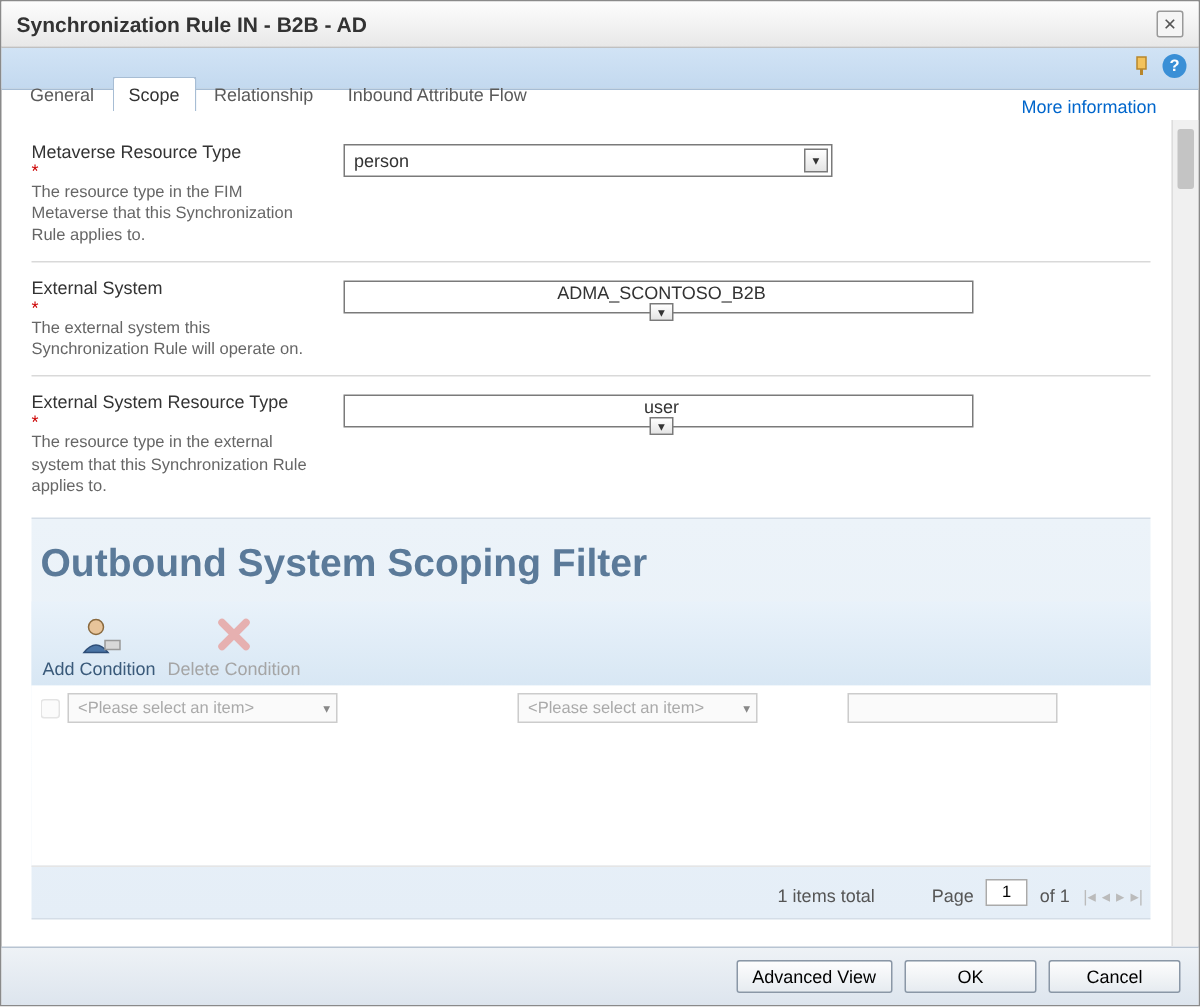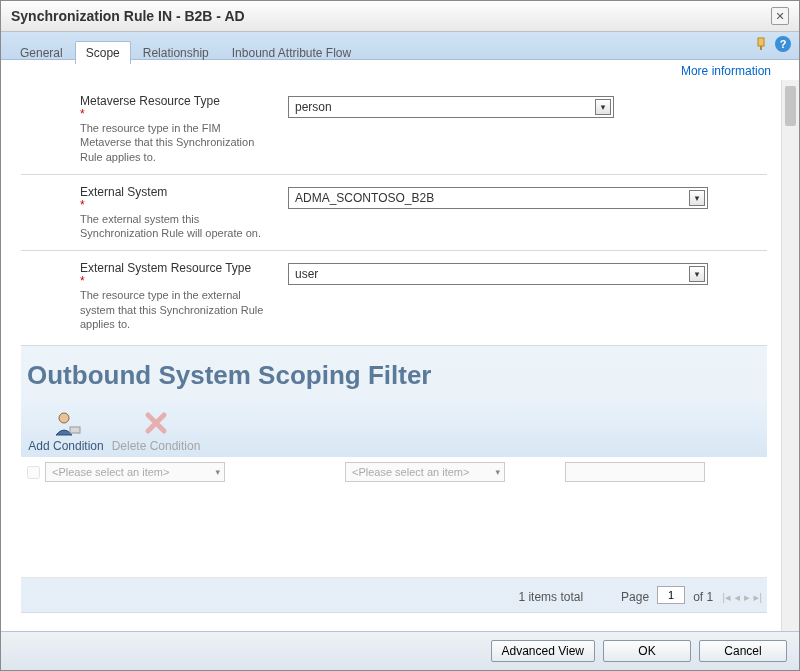--- a/index.html
+++ b/index.html
@@ -5,43 +5,43 @@
 * { box-sizing: border-box; margin: 0; padding: 0; }
 body { font-family: "Segoe UI", Tahoma, sans-serif; font-size: 12px; color: #333; background: #fff; width: 800px; height: 671px; overflow: hidden; position: relative; }
 
 .dialog { border: 1px solid #8a8a8a; width: 800px; height: 671px; display: flex; flex-direction: column; }
 
 .titlebar { background: linear-gradient(#fdfdfd,#e8e8e8); border-bottom: 1px solid #c0c0c0; padding: 6px 10px; display: flex; justify-content: space-between; align-items: center; }
 .titlebar h1 { font-size: 14px; font-weight: bold; color: #333; }
 .close-btn { width: 18px; height: 18px; border: 1px solid #999; background: #f5f5f5; display: flex; align-items: center; justify-content: center; cursor: pointer; font-size: 11px; color: #555; border-radius: 2px;}
 
 .tabbar { background: linear-gradient(#d1e3f5,#c3d9ef); border-bottom: 1px solid #a7bdd4; display: flex; align-items: flex-end; padding: 4px 8px 0 8px; position: relative; height: 28px;}
-.tab { padding: 4px 10px; font-size: 12px; color: #5a5a5a; cursor: pointer; border: 1px solid transparent; border-bottom: none; margin-right: 1px; position: relative; top: 5px;}
+.tab { padding: 4px 10px; font-size: 12px; color: #5a5a5a; cursor: pointer; border: 1px solid transparent; border-bottom: none; margin-right: 1px; position: relative; top: 15px;}
 .tab.active { background: #fff; border-color: #a7bdd4; color: #333; border-radius: 2px 2px 0 0;}
 .tabbar-right { position: absolute; right: 8px; top: 4px; display: flex; gap: 6px; align-items: center;}
 .help-icon { width: 16px; height: 16px; border-radius: 50%; background: #3a8fd6; color: #fff; display: flex; align-items: center; justify-content: center; font-size: 11px; font-weight: bold; cursor: pointer;}
 .pin-icon { width: 16px; height: 16px; display: flex; align-items: center; justify-content: center; cursor: pointer; color: #d88b1a; font-size: 14px;}
 
 .more-info { text-align: right; padding: 4px 28px 2px 0; }
 .more-info a { color: #0066cc; font-size: 12px; text-decoration: none; cursor: pointer;}
 
 .content-wrap { flex: 1; display: flex; overflow: hidden; }
 .content { flex: 1; overflow-y: auto; padding: 4px 14px 0 20px; }
 .vscroll { width: 18px; background: #f0f0f0; border-left: 1px solid #ddd; position: relative;}
 .vscroll .thumb { position: absolute; top: 6px; left: 3px; right: 3px; height: 40px; background: #c4c4c4; border-radius: 2px;}
 
-.field-row { display: flex; padding: 10px 0; border-bottom: 1px solid #d9d9d9; gap: 18px; justify-content: center; }
+.field-row { display: flex; padding: 10px 0; border-bottom: 1px solid #d9d9d9; gap: 18px; }
 .field-label { width: 190px; flex-shrink: 0;}
 .field-label .lbl { font-size: 12px; color: #333; }
 .field-label .req { color: #c00; font-size: 12px; display: block; line-height: 10px; margin-top: 1px;}
 .field-label .desc { font-size: 11px; color: #666; margin-top: 2px; line-height: 1.3;}
 .field-input { flex: 1; max-width: 420px; padding-top: 2px;}
 .select { width: 100%; border: 1px solid #7a7a7a; background: #fff; height: 22px; display: flex; align-items: center; justify-content: space-between; padding: 0 2px 0 6px; font-size: 12px; cursor: pointer; position: relative;}
 .select .arrow-btn { width: 16px; height: 16px; border: 1px solid #7a7a7a; background: linear-gradient(#fff,#e4e4e4); display: flex; align-items: center; justify-content: center; font-size: 9px; color: #333;}
-.field-input.wide .select { max-width: 420px; }
+.field-input.wide .select { max-width: 420px; flex-direction: column; }
 
 .section-title { font-size: 26px; font-weight: 600; color: #5b7a99; padding: 14px 0 10px 6px; font-family: "Segoe UI Light","Segoe UI",sans-serif;}
 .section-wrap { background: linear-gradient(#ecf3f9,#e5eef7); border-top: 1px solid #d4dde7; border-bottom: 1px solid #d4dde7; margin-top: 4px; padding-bottom: 0;}
 
 .toolbar { background: linear-gradient(#e9f2fa,#d8e7f4); padding: 8px 16px 4px 0; display: flex; gap: 0;}
 .tool-btn { display: flex; flex-direction: column; align-items: center; width: 90px; cursor: pointer; font-size: 11px; color: #3a5a7a;}
 .tool-btn.disabled { color: #a5a5a5; cursor: default;}
 .tool-btn .icon { width: 32px; height: 28px; display: flex; align-items: center; justify-content: center; margin-bottom: 2px;}
 .tool-btn .label { font-size: 12px;}
 

